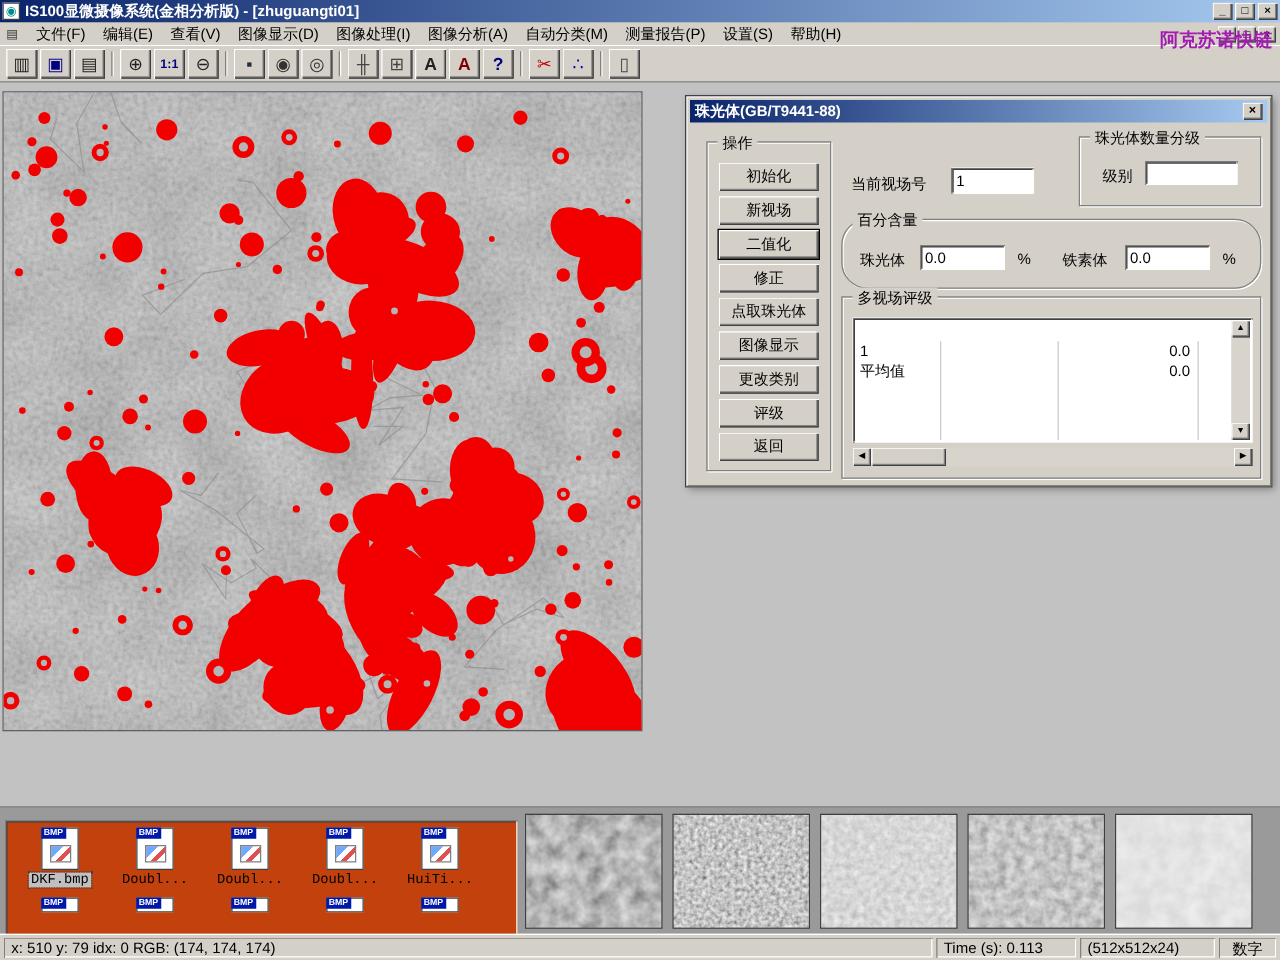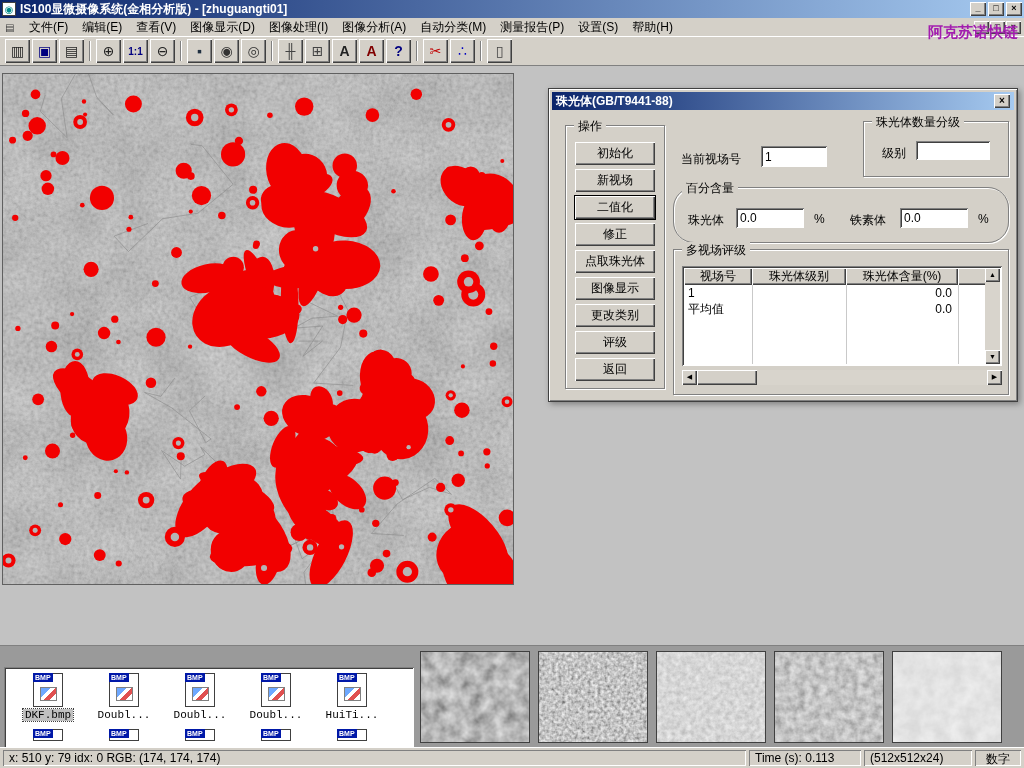--- a/index.html
+++ b/index.html
@@ -28,21 +28,21 @@
 
   
   .toolbar{position:absolute;left:0;top:37px;width:1024px;height:29px;background:#d4d0c8;border-bottom:1px solid #808080;display:flex;align-items:center;padding-left:4px;}
   .tool-btn{width:25px;height:24px;display:flex;align-items:center;justify-content:center;font-size:14px;color:#222;margin:0 1px;}
   .tool-sep{width:2px;height:20px;border-left:1px solid #808080;border-right:1px solid #ffffff;margin:0 4px;}
 
   
   .micrograph{position:absolute;left:2px;top:73px;width:512px;height:512px;border:1px solid #606060;background:#b5b5b5;}
 
   
-  .dialog{position:absolute;left:548px;top:88px;width:470px;height:314px;background:#d4d0c8;border:1px solid #404040;box-shadow:inset 1px 1px 0 #ffffff,inset -1px -1px 0 #808080,2px 2px 6px rgba(0,0,0,.35);z-index:10;}
+  .dialog{position:absolute;left:548px;top:76px;width:470px;height:314px;background:#d4d0c8;border:1px solid #404040;box-shadow:inset 1px 1px 0 #ffffff,inset -1px -1px 0 #808080,2px 2px 6px rgba(0,0,0,.35);z-index:10;}
   .dialog-title{position:absolute;left:3px;top:3px;right:3px;height:18px;background:linear-gradient(90deg,#0a246a,#a6caf0);color:#fff;font-weight:bold;display:flex;align-items:center;padding:0 4px;}
   .dialog-close{margin-left:auto;width:16px;height:14px;font-size:10px;line-height:13px;text-align:center;color:#000;font-weight:bold;}
   .group{position:absolute;border:1px solid #808080;box-shadow:inset 1px 1px 0 #ffffff,1px 1px 0 #ffffff;}
   .group-label{position:absolute;top:-8px;left:8px;background:#d4d0c8;padding:0 4px;white-space:nowrap;}
   #group-ops{left:16px;top:36px;width:100px;height:264px;padding-top:16px;display:flex;flex-direction:column;align-items:center;gap:4px;}
   .op-btn{width:80px;height:23px;font-size:12px;text-align:center;line-height:22px;background:#d4d0c8;box-shadow:inset 1px 1px 0 #ffffff,inset -1px -1px 0 #404040,inset -2px -2px 0 #808080;white-space:nowrap;overflow:hidden;}
   .op-btn.default{outline:1px solid #000;}
   .dlg-label{position:absolute;white-space:nowrap;}
   .dlg-input{position:absolute;border:none;background:#fff;box-shadow:inset 1px 1px 0 #808080,inset -1px -1px 0 #ffffff,inset 2px 2px 0 #404040;font-size:12px;padding:2px 4px;font-family:inherit;}
   
@@ -59,21 +59,21 @@
   .t-hcell.c0,.t-hcell.c2{padding:0;text-align:center;}
   .col-line{position:absolute;top:19px;bottom:2px;width:1px;background:#c9c9c9;z-index:1;}
   .vscroll{position:absolute;right:2px;top:2px;bottom:2px;width:15px;background:#d8d4cc;display:flex;flex-direction:column;justify-content:space-between;z-index:3;}
   .hscroll{position:absolute;left:8px;top:120px;width:320px;height:15px;background:#d8d4cc;display:flex;}
   .sbtn{width:15px;height:15px;font-size:7px;line-height:14px;text-align:center;color:#000;flex:none;}
   .vscroll .sbtn{height:14px;}
   .hthumb{width:60px;height:15px;background:#d4d0c8;box-shadow:inset 1px 1px 0 #ffffff,inset -1px -1px 0 #404040,inset -2px -2px 0 #808080;}
 
   
   .bottom{position:absolute;left:0;top:645px;width:1024px;height:102px;background:#9a9a9a;border-top:1px solid #808080;}
-  .file-browser{position:absolute;left:4px;top:21px;width:410px;height:96px;background:#ffffff;box-shadow:inset 1px 1px 0 #808080,inset -1px -1px 0 #ffffff,inset 2px 2px 0 #404040;overflow:hidden;}
+  .file-browser{position:absolute;left:4px;top:10px;width:410px;height:96px;background:#c2410c;box-shadow:inset 1px 1px 0 #808080,inset -1px -1px 0 #ffffff,inset 2px 2px 0 #404040;overflow:hidden;}
   .file-row{display:flex;padding:6px 4px 0 6px;}
   .file-row2{margin-top:2px;height:18px;overflow:hidden;}
   .file-item{width:76px;display:flex;flex-direction:column;align-items:center;flex:none;}
   .file-icon{position:relative;width:30px;height:34px;background:#fff;border:1px solid #404040;}
   .bmp-badge{position:absolute;top:-1px;left:-1px;background:#0018a8;color:#fff;font-size:7px;font-weight:bold;padding:0 2px;line-height:9px;}
   .icon-art{position:absolute;left:6px;top:13px;width:17px;height:14px;background:linear-gradient(135deg,#6ea8ff 0 35%,#ffffff 35% 55%,#e05050 55% 75%,#ffffff 75%);border:1px solid #808080;}
   .file-name{margin-top:2px;font-family:"Liberation Mono","DejaVu Sans Mono",monospace;font-size:11px;white-space:nowrap;padding:0 2px;}
   .file-name.selected{background:#c0c0c0;outline:1px dotted #404040;}
   .thumbs{position:absolute;left:420px;top:4px;right:2px;height:94px;display:flex;gap:8px;align-items:center;}
   .thumb{width:110px;height:92px;border:1px solid #404040;flex:none;background:#888;}
@@ -481,26 +481,20 @@
       <input class="dlg-input" style="left: 62px; top: 20px; width: 68px; height: 20px;" value="0.0">
       <span class="dlg-label" style="left:140px;top:24px;">%</span>
       <span class="dlg-label" style="left:176px;top:24px;">铁素体</span>
       <input class="dlg-input" style="left: 226px; top: 20px; width: 68px; height: 20px;" value="0.0">
       <span class="dlg-label" style="left:304px;top:24px;">%</span>
     </div>
 
     <div class="group" style="left:124px;top:160px;width:336px;height:146px;">
       <span class="group-label">多视场评级</span>
       <div class="table-wrap sunken">
-        <div class="t-head" id="table-head">
-            <div class="t-hcell c0">视场号</div>
-            <div class="t-hcell c1">珠光体级别</div>
-            <div class="t-hcell c2">珠光体含量(%)</div>
-            <div class="t-hcell c3">铁素</div>
-          </div>
         <div class="t-body" id="table-body">
             <div class="t-row">
               <div class="t-cell c0">1</div>
               <div class="t-cell c1"></div>
               <div class="t-cell c2">0.0</div>
               <div class="t-cell c3"></div>
             </div>
             <div class="t-row">
               <div class="t-cell c0">平均值</div>
               <div class="t-cell c1"></div>

